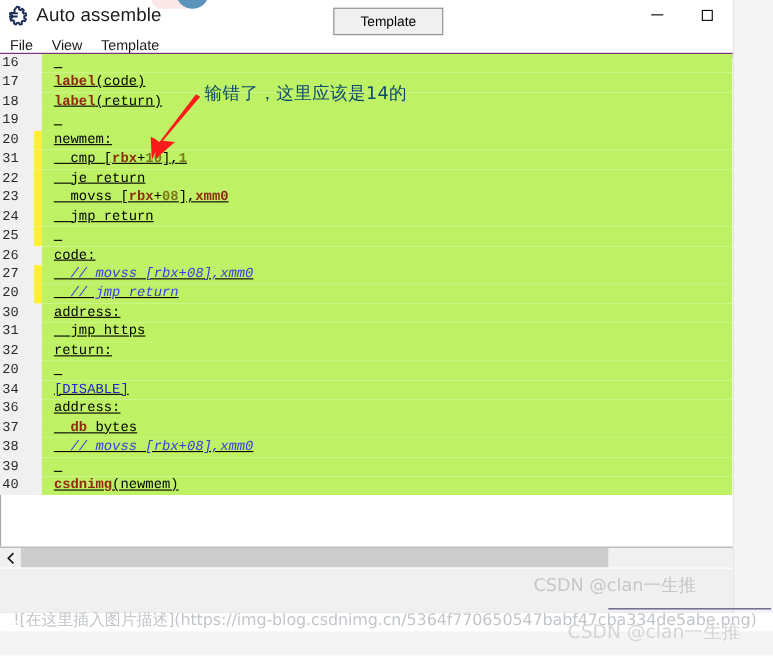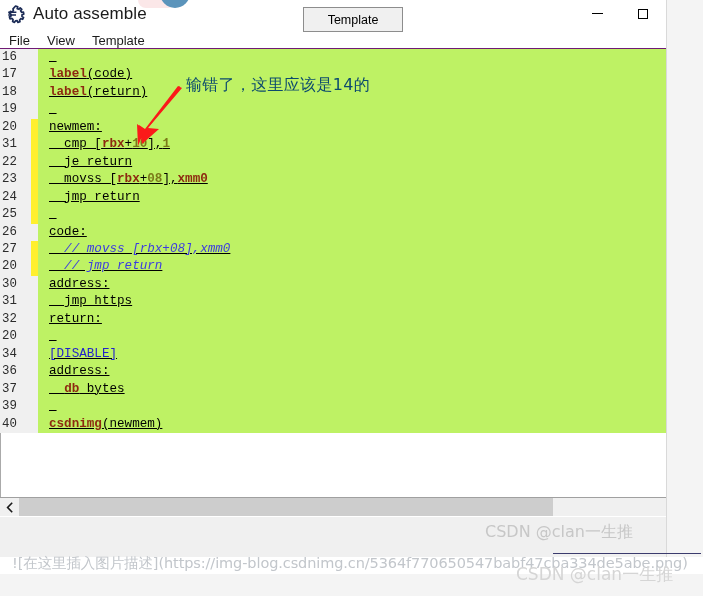--- a/index.html
+++ b/index.html
@@ -462,20 +462,25 @@
                 <td class="gut">36</td>
                 <td class="mark"></td>
                 <td class="code"><span class="tk-plain">address:</span></td>
               </tr>
               <tr>
                 <td class="gut">37</td>
                 <td class="mark"></td>
                 <td class="code"><span class="tk-plain">  </span><span class="tk-kw">db</span><span class="tk-plain"> bytes</span></td>
               </tr>
               <tr>
+                <td class="gut">38</td>
+                <td class="mark"></td>
+                <td class="code"><span class="tk-com">  // movss [rbx+08],xmm0</span></td>
+              </tr>
+              <tr>
                 <td class="gut">39</td>
                 <td class="mark"></td>
                 <td class="code">&nbsp;</td>
               </tr>
               <tr>
                 <td class="gut">40</td>
                 <td class="mark"></td>
                 <td class="code"><span class="tk-kw">csdnimg</span><span class="tk-plain">(newmem)</span></td>
               </tr>
             </tbody>

